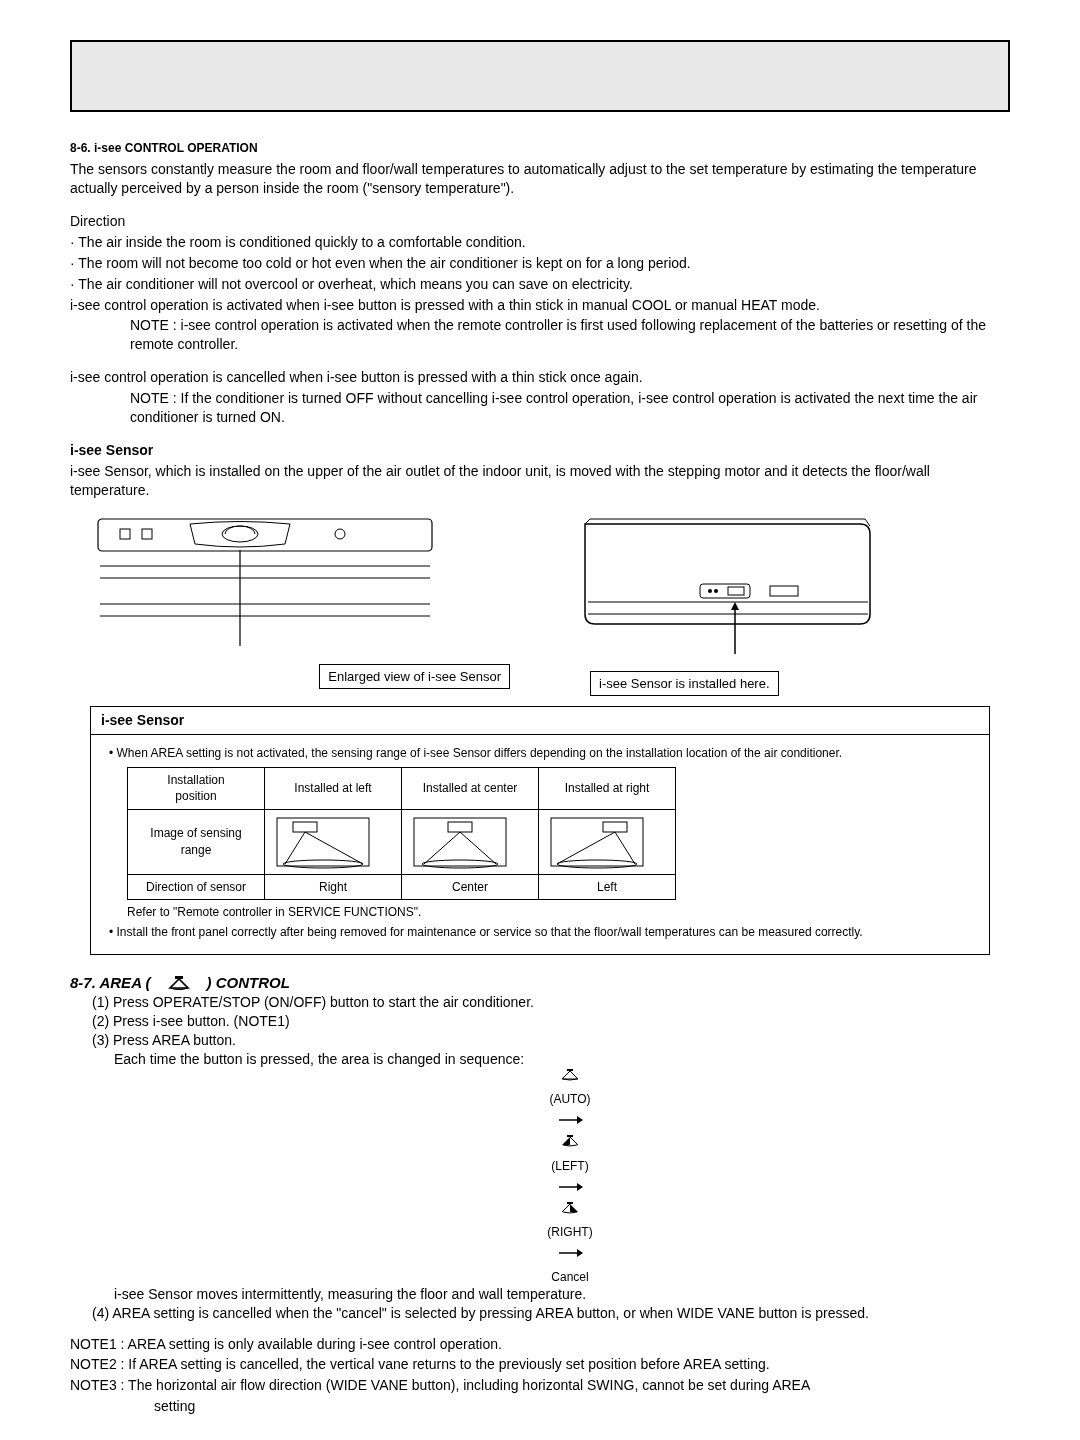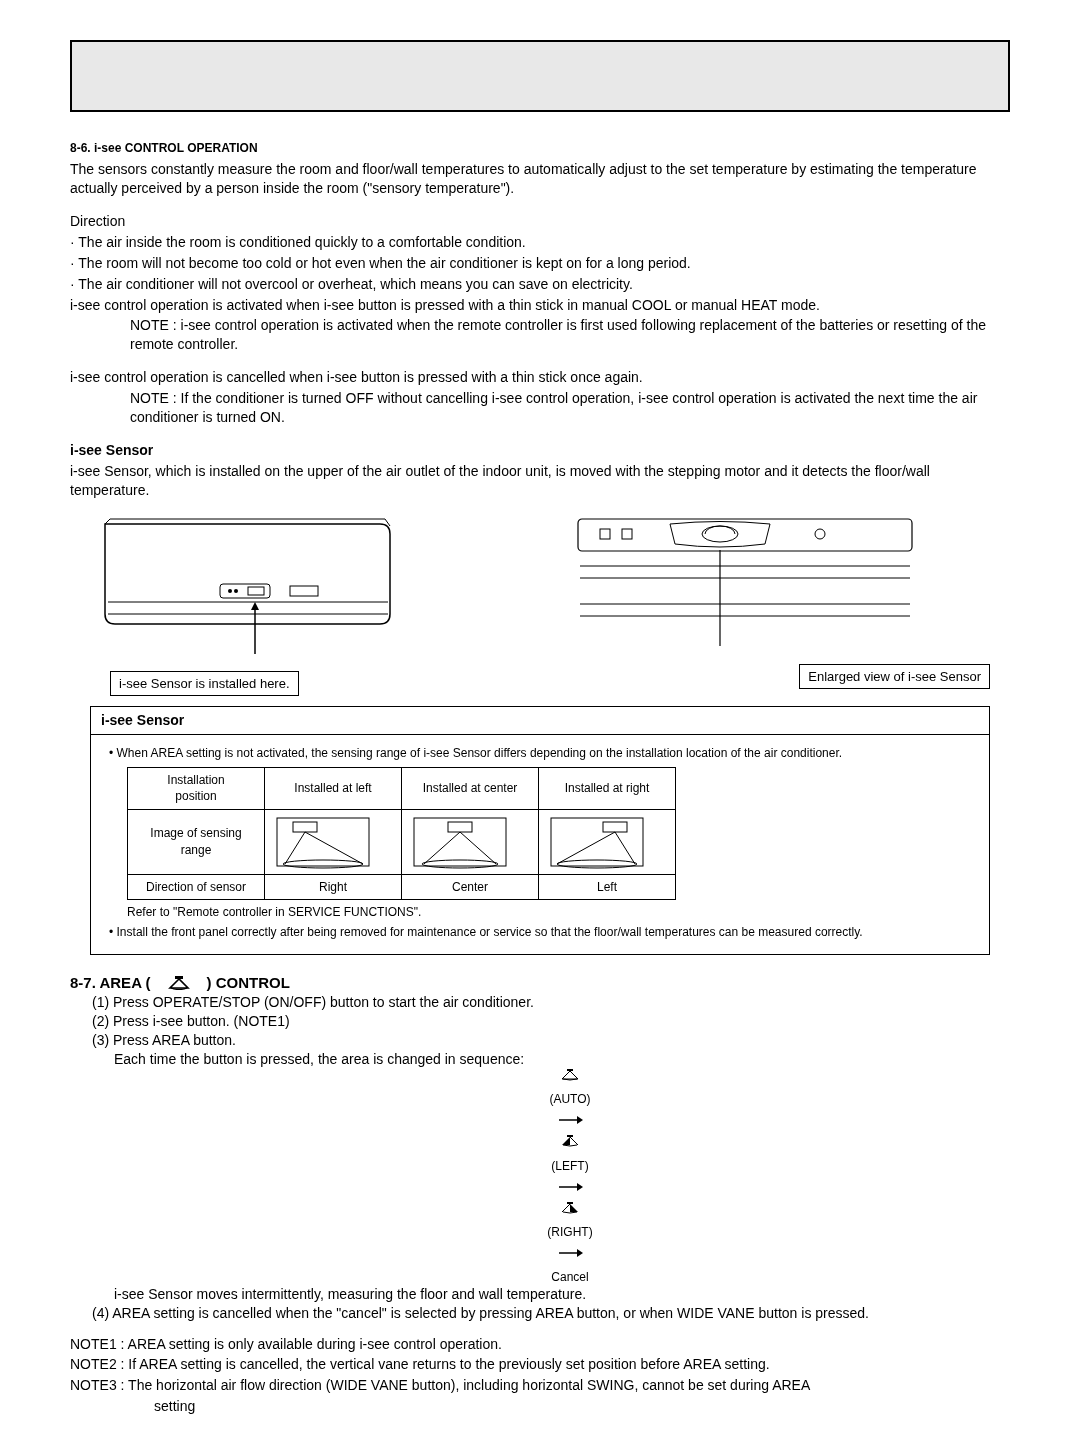--- a/index.html
+++ b/index.html
@@ -59,21 +59,21 @@
     font-size: 12px;
   }
   table.sensing td, table.sensing th {
     border: 1px solid #000;
     padding: 4px 8px;
     text-align: center;
     vertical-align: middle;
   }
   table.sensing th { font-weight: normal; }
   .small-note { font-size: 12px; margin-left: 18px; }
-  .area-title { font-weight: bold; font-size: 15px; margin-top: 18px; display: flex; align-items: center; gap: 16px; }
+  .area-title { font-weight: bold; font-size: 15px; margin-top: 18px; display: flex; align-items: center; gap: 16px; font-style: italic; }
   .step { margin-left: 22px; }
   .step-sub { margin-left: 44px; }
   .seq-line { margin-left: 60px; display: flex; align-items: center; gap: 6px; font-size: 12px; flex-direction: column; }
   .seq-line svg { display: inline; }
   .note-label { font-weight: normal; }
   .notes-block .para { margin-left: 22px; text-indent: -22px; padding-left: 0; }
   .notes-block .cont { margin-left: 84px; text-indent: 0; }
   .page-num { text-align: left; margin-top: 28px; font-size: 13px; }
   .icon-area { display:inline-block; vertical-align:middle; }
 </style>
@@ -102,62 +102,62 @@
   <span class="note-label">NOTE :</span>
   <span>If the conditioner is turned OFF without  cancelling i-see control operation, i-see control operation is activated the next time the air conditioner is turned ON.</span>
 </div>
 
 <div class="sub-heading">i-see Sensor</div>
 <div class="para">i-see Sensor, which is installed on the upper of the air outlet of the indoor unit, is moved with the stepping motor and it detects the floor/wall temperature.</div>
 
 <div class="figure-row">
 
   <div class="figure-box">
+    <svg width="350" height="175" viewBox="0 0 350 175">
+      <rect x="8" y="5" width="334" height="32" rx="4" fill="#fff" stroke="#000" stroke-width="1.2"></rect>
+      <rect x="30" y="15" width="10" height="10" fill="#fff" stroke="#000"></rect>
+      <rect x="52" y="15" width="10" height="10" fill="#fff" stroke="#000"></rect>
+
+      <path d="M100 10 Q150 5 200 10 L195 30 Q150 36 105 30 Z" fill="#fff" stroke="#000"></path>
+      <ellipse cx="150" cy="20" rx="18" ry="8" fill="#fff" stroke="#000"></ellipse>
+      <path d="M135 20 A15 8 0 0 1 165 20" fill="none" stroke="#000"></path>
+      <circle cx="250" cy="20" r="5" fill="#fff" stroke="#000"></circle>
+
+      <line x1="10" y1="52" x2="340" y2="52" stroke="#000"></line>
+      <line x1="10" y1="64" x2="340" y2="64" stroke="#000"></line>
+      <line x1="10" y1="90" x2="340" y2="90" stroke="#000"></line>
+      <line x1="10" y1="102" x2="340" y2="102" stroke="#000"></line>
+
+      <line x1="150" y1="36" x2="150" y2="132" stroke="#000" stroke-width="1.2"></line>
+    </svg>
+    <div style="text-align:right;margin-right:0;margin-top:-25px">
+      <span class="label-box">Enlarged view of i-see Sensor</span>
+    </div>
+  </div>
+
+  <div class="figure-box">
     <svg width="310" height="175" viewBox="0 0 310 175">
 
       <path d="M15 10 L290 10 Q300 10 300 20 L300 100 Q300 110 290 110 L25 110 Q15 110 15 100 Z" fill="#fff" stroke="#000" stroke-width="1.5"></path>
       <path d="M15 10 L20 5 L295 5 L300 12" fill="none" stroke="#000"></path>
 
       <line x1="18" y1="88" x2="298" y2="88" stroke="#000"></line>
       <line x1="18" y1="100" x2="298" y2="100" stroke="#000"></line>
 
       <rect x="130" y="70" width="50" height="14" rx="3" fill="#fff" stroke="#000"></rect>
       <circle cx="140" cy="77" r="2" fill="#000"></circle>
       <circle cx="146" cy="77" r="2" fill="#000"></circle>
       <rect x="158" y="73" width="16" height="8" fill="#fff" stroke="#000"></rect>
       <rect x="200" y="72" width="28" height="10" fill="#fff" stroke="#000"></rect>
 
       <line x1="165" y1="140" x2="165" y2="92" stroke="#000" stroke-width="1.5"></line>
       <polygon points="165,88 161,96 169,96" fill="#000"></polygon>
     </svg>
     <div style="text-align:left;margin-left:20px;margin-top:-18px">
       <span class="label-box">i-see Sensor is installed here.</span>
-    </div>
-  </div>
-
-  <div class="figure-box">
-    <svg width="350" height="175" viewBox="0 0 350 175">
-      <rect x="8" y="5" width="334" height="32" rx="4" fill="#fff" stroke="#000" stroke-width="1.2"></rect>
-      <rect x="30" y="15" width="10" height="10" fill="#fff" stroke="#000"></rect>
-      <rect x="52" y="15" width="10" height="10" fill="#fff" stroke="#000"></rect>
-
-      <path d="M100 10 Q150 5 200 10 L195 30 Q150 36 105 30 Z" fill="#fff" stroke="#000"></path>
-      <ellipse cx="150" cy="20" rx="18" ry="8" fill="#fff" stroke="#000"></ellipse>
-      <path d="M135 20 A15 8 0 0 1 165 20" fill="none" stroke="#000"></path>
-      <circle cx="250" cy="20" r="5" fill="#fff" stroke="#000"></circle>
-
-      <line x1="10" y1="52" x2="340" y2="52" stroke="#000"></line>
-      <line x1="10" y1="64" x2="340" y2="64" stroke="#000"></line>
-      <line x1="10" y1="90" x2="340" y2="90" stroke="#000"></line>
-      <line x1="10" y1="102" x2="340" y2="102" stroke="#000"></line>
-
-      <line x1="150" y1="36" x2="150" y2="132" stroke="#000" stroke-width="1.2"></line>
-    </svg>
-    <div style="text-align:right;margin-right:0;margin-top:-25px">
-      <span class="label-box">Enlarged view of i-see Sensor</span>
     </div>
   </div>
 </div>
 
 <div class="sensor-frame">
   <div class="sensor-frame-title">i-see Sensor</div>
   <div class="sensor-frame-body">
     <div class="bullet">• When AREA setting is not activated, the sensing range of i-see Sensor differs depending on the installation location of the air conditioner.</div>
 
     <table class="sensing">

